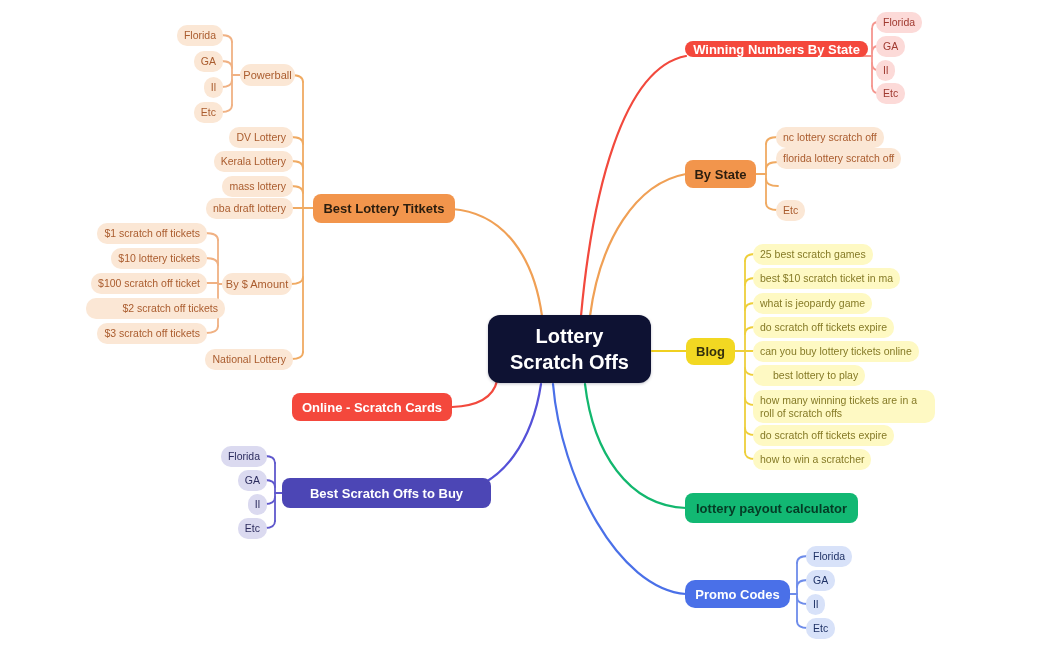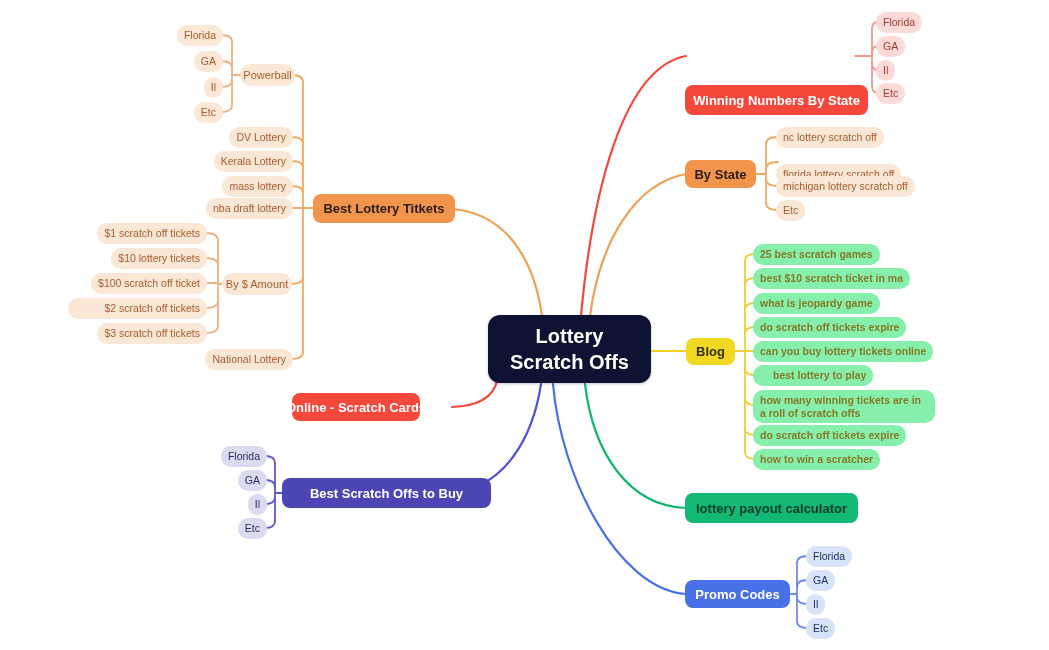--- a/index.html
+++ b/index.html
@@ -19,35 +19,35 @@
   }
   
   .branch{
     border-radius:8px;font-size:13px;font-weight:bold;text-align:center;
     display:flex;align-items:center;justify-content:center;
   }
   .c-orange{background:#f2954c;color:#2b1d0e;}
   .c-red{background:#f4483c;color:#ffffff;}
   .c-yellow{background:#f2d822;color:#33300d;}
   .c-green{background:#12b873;color:#053b25;font-weight:600;}
-  .c-blue{background:#4a70e8;color:#ffffff;}
+  .c-blue{background:#4a70e8;color:#ffffff;border-radius:10px;}
   .c-indigo{background:#4c46b5;color:#ffffff;}
   
   .sub{
     border-radius:11px;font-size:11px;font-weight:500;text-align:center;
     line-height:22px;height:22px;
   }
   
   .leaf{
     border-radius:10px;font-size:10.5px;line-height:12.5px;padding:4px 7px;
   }
   .leaf.wrap{white-space:normal;max-width:182px;}
   .l-peach{background:#fbe7d5;color:#aa5c2e;}
   .l-pink{background:#fcdad8;color:#a03a30;}
-  .l-yellow{background:#86efac;color:#857a26;font-weight:bold;}
+  .l-yellow{background:#fef9c3;color:#857a26;}
   .l-lav{background:#dbdaf0;color:#2c2c5e;}
   .l-blue{background:#d8e2f9;color:#1f3266;}
 </style>
 </head>
 <body>
 
 <div class="canvas">
 
   <svg class="wires" viewBox="0 0 1049 650" xmlns="http://www.w3.org/2000/svg">
 
@@ -154,42 +154,41 @@
   <div class="node leaf l-peach" style="right:826px;top:77px;">Il</div>
   <div class="node leaf l-peach" style="right:826px;top:102px;">Etc</div>
   <div class="node leaf l-peach" style="right:756px;top:127px;">DV Lottery</div>
   <div class="node leaf l-peach" style="right:756px;top:151px;">Kerala Lottery</div>
   <div class="node leaf l-peach" style="right:756px;top:176px;">mass lottery</div>
   <div class="node leaf l-peach" style="right:756px;top:198px;">nba draft lottery</div>
   <div class="node sub l-peach" style="right:757px;top:273px;width:70px;">By $ Amount</div>
   <div class="node leaf l-peach" style="right:842px;top:223px;">$1 scratch off tickets</div>
   <div class="node leaf l-peach" style="right:842px;top:248px;">$10 lottery tickets</div>
   <div class="node leaf l-peach" style="right:842px;top:273px;">$100 scratch off ticket</div>
-  <div class="node leaf l-peach" style="right:842px;top:298px;padding-left:36px;">$2 scratch off tickets</div>
+  <div class="node leaf l-peach" style="right:824px;top:298px;padding-left:36px;">$2 scratch off tickets</div>
   <div class="node leaf l-peach" style="right:842px;top:323px;">$3 scratch off tickets</div>
   <div class="node leaf l-peach" style="right:756px;top:349px;">National Lottery</div>
 
-  <div class="node branch c-red" style="left:292px;top:393px;width:128px;height:28px;">Online - Scratch Cards</div>
+  <div class="node branch c-red" style="left:292px;top:393px;width:160px;height:28px;">Online - Scratch Cards</div>
 
   <div class="node branch c-indigo" style="left:282px;top:478px;width:209px;height:30px;">Best Scratch Offs to Buy</div>
   <div class="node leaf l-lav" style="right:782px;top:446px;">Florida</div>
   <div class="node leaf l-lav" style="right:782px;top:470px;">GA</div>
   <div class="node leaf l-lav" style="right:782px;top:494px;">Il</div>
   <div class="node leaf l-lav" style="right:782px;top:518px;">Etc</div>
 
-  <div class="node branch c-red" style="left:685px;top:41px;width:183px;height:30px;margin-top:44px;">Winning Numbers By State</div>
+  <div class="node branch c-red" style="left:685px;top:41px;width:183px;height:16px;">Winning Numbers By State</div>
   <div class="node leaf l-pink" style="left:876px;top:12px;">Florida</div>
   <div class="node leaf l-pink" style="left:876px;top:36px;">GA</div>
   <div class="node leaf l-pink" style="left:876px;top:60px;">Il</div>
   <div class="node leaf l-pink" style="left:876px;top:83px;">Etc</div>
 
   <div class="node branch c-orange" style="left:685px;top:160px;width:71px;height:28px;">By State</div>
   <div class="node leaf l-peach" style="left:776px;top:127px;">nc lottery scratch off</div>
-  <div class="node leaf l-peach" style="left:776px;top:164px;text-align:right;">florida lottery scratch off</div>
-  <div class="node leaf l-peach" style="left:776px;top:176px;">michigan lottery scratch off</div>
+  <div class="node leaf l-peach" style="left:776px;top:148px;text-align:right;">florida lottery scratch off</div>
   <div class="node leaf l-peach" style="left:776px;top:200px;">Etc</div>
 
   <div class="node branch c-yellow" style="left:686px;top:338px;width:49px;height:27px;">Blog</div>
   <div class="node leaf l-yellow" style="left:753px;top:244px;">25 best scratch games</div>
   <div class="node leaf l-yellow" style="left:753px;top:268px;">best $10 scratch ticket in ma</div>
   <div class="node leaf l-yellow" style="left:753px;top:293px;">what is jeopardy game</div>
   <div class="node leaf l-yellow" style="left:753px;top:317px;">do scratch off tickets expire</div>
   <div class="node leaf l-yellow" style="left:753px;top:341px;">can you buy lottery tickets online</div>
   <div class="node leaf l-yellow" style="left:753px;top:365px;padding-left:20px;">best lottery to play</div>
   <div class="node leaf l-yellow wrap" style="left:753px;top:390px;">how many winning tickets are in a roll of scratch offs</div>

